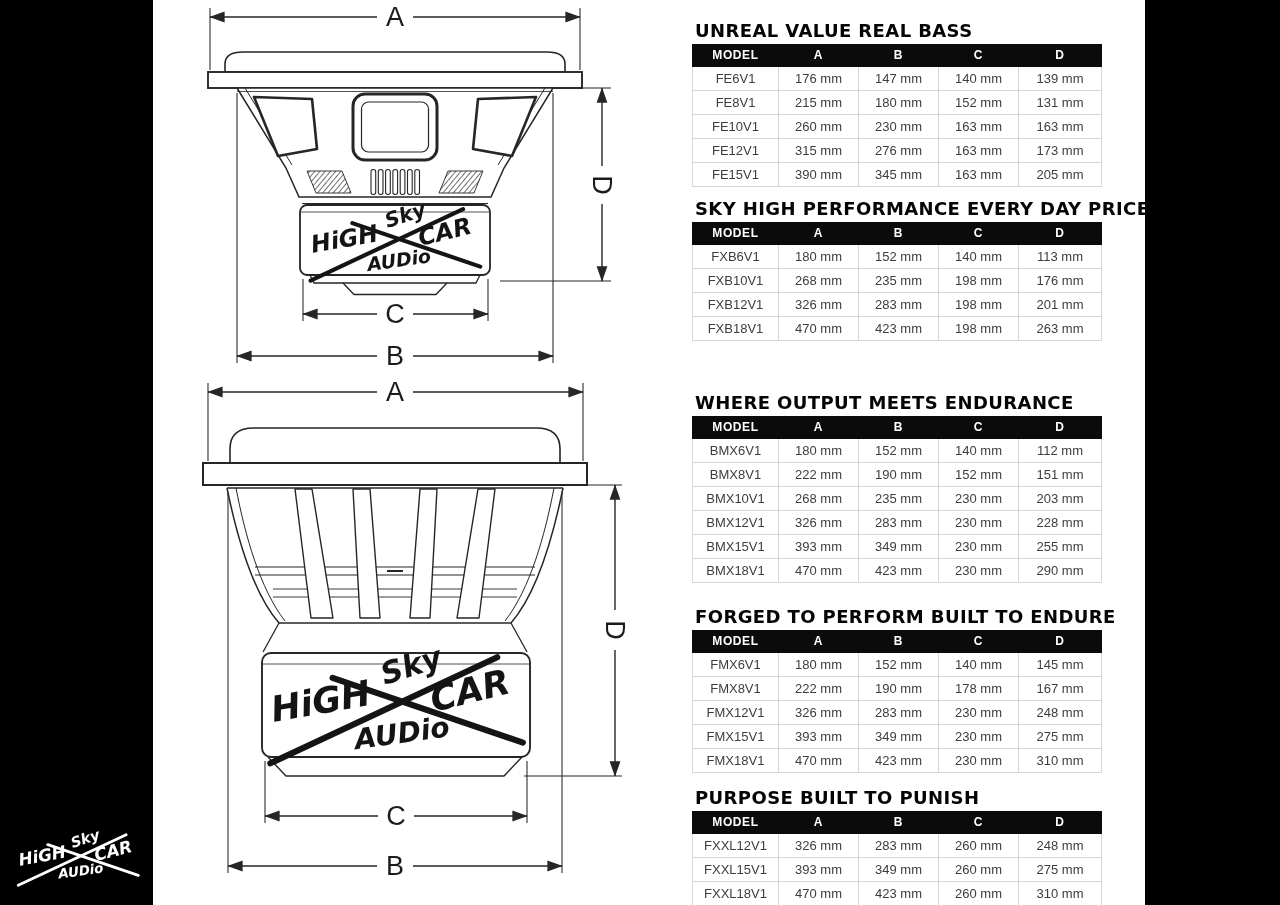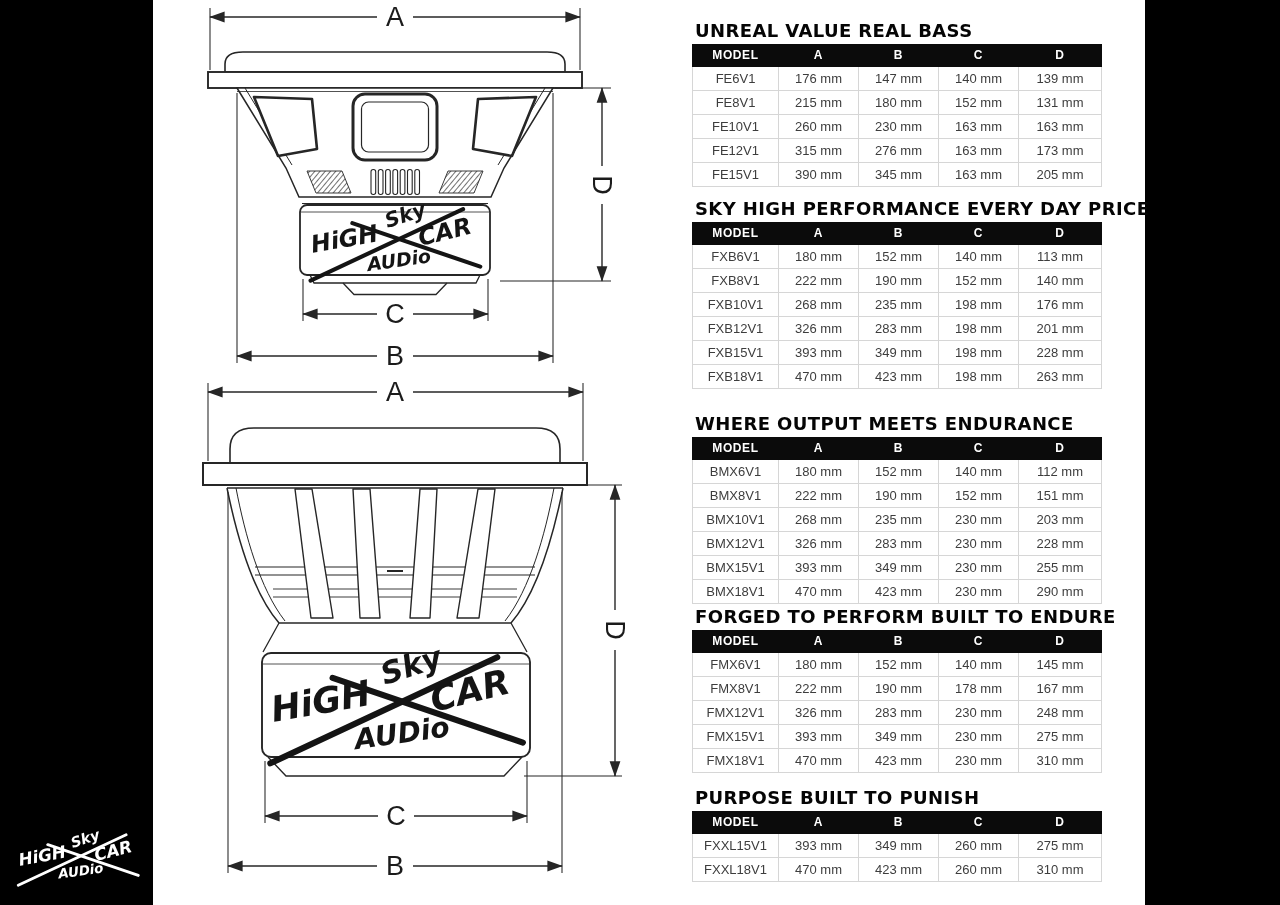--- a/index.html
+++ b/index.html
@@ -25,21 +25,21 @@
   .spec th{
     background:var(--header_bg,#0b0b0b);color:var(--header_text,#fff);
     font:600 12px/21px "Liberation Sans",sans-serif;letter-spacing:.6px;
     height:21px;padding:0;text-align:center;border:1px solid var(--header_bg,#0b0b0b);margin-left:35px;
   }
   .spec td{
     height:23px;padding:0;text-align:center;background:#fff;
     border:1px solid var(--grid_line,#d6d6d6);
     font:13px "Liberation Sans",sans-serif;color:var(--cell_text,#3d3d3d);
   }
-  #t0{top:8px;} #t1{top:186px;} #t2{top:401px;} #t3{top:594px;} #t4{top:775px;}
+  #t0{top:8px;} #t1{top:186px;} #t2{top:380px;} #t3{top:594px;} #t4{top:775px;}
 
   
   .dwg{position:absolute;}
   #dwg1{left:155px;top:0;width:540px;height:380px;}
   #dwg2{left:155px;top:375px;width:540px;height:530px;}
   .dim{stroke:#262626;stroke-width:1.4;fill:none;}
   .ext{stroke:#262626;stroke-width:1.05;fill:none;}
   .dimlabel{font:27px "Liberation Sans",sans-serif;fill:#1b1b1b;}
   .outline{stroke:#262626;fill:#fff;}
   .thin{stroke:#262626;fill:none;}
@@ -276,46 +276,32 @@
       </thead>
       <tbody>
         <tr>
           <td>FXB6V1</td>
           <td>180 mm</td>
           <td>152 mm</td>
           <td>140 mm</td>
           <td>113 mm</td>
         </tr>
         <tr>
-          <td>FXB8V1</td>
-          <td>222 mm</td>
-          <td>190 mm</td>
-          <td>152 mm</td>
-          <td>140 mm</td>
-        </tr>
-        <tr>
           <td>FXB10V1</td>
           <td>268 mm</td>
           <td>235 mm</td>
           <td>198 mm</td>
           <td>176 mm</td>
         </tr>
         <tr>
           <td>FXB12V1</td>
           <td>326 mm</td>
           <td>283 mm</td>
           <td>198 mm</td>
           <td>201 mm</td>
-        </tr>
-        <tr>
-          <td>FXB15V1</td>
-          <td>393 mm</td>
-          <td>349 mm</td>
-          <td>198 mm</td>
-          <td>228 mm</td>
         </tr>
         <tr>
           <td>FXB18V1</td>
           <td>470 mm</td>
           <td>423 mm</td>
           <td>198 mm</td>
           <td>263 mm</td>
         </tr>
       </tbody>
     </table>
@@ -457,20 +443,27 @@
         <tr>
           <th>MODEL</th>
           <th>A</th>
           <th>B</th>
           <th>C</th>
           <th>D</th>
         </tr>
       </thead>
       <tbody>
         <tr>
+          <td>FXXL12V1</td>
+          <td>326 mm</td>
+          <td>283 mm</td>
+          <td>260 mm</td>
+          <td>248 mm</td>
+        </tr>
+        <tr>
           <td>FXXL15V1</td>
           <td>393 mm</td>
           <td>349 mm</td>
           <td>260 mm</td>
           <td>275 mm</td>
         </tr>
         <tr>
           <td>FXXL18V1</td>
           <td>470 mm</td>
           <td>423 mm</td>

